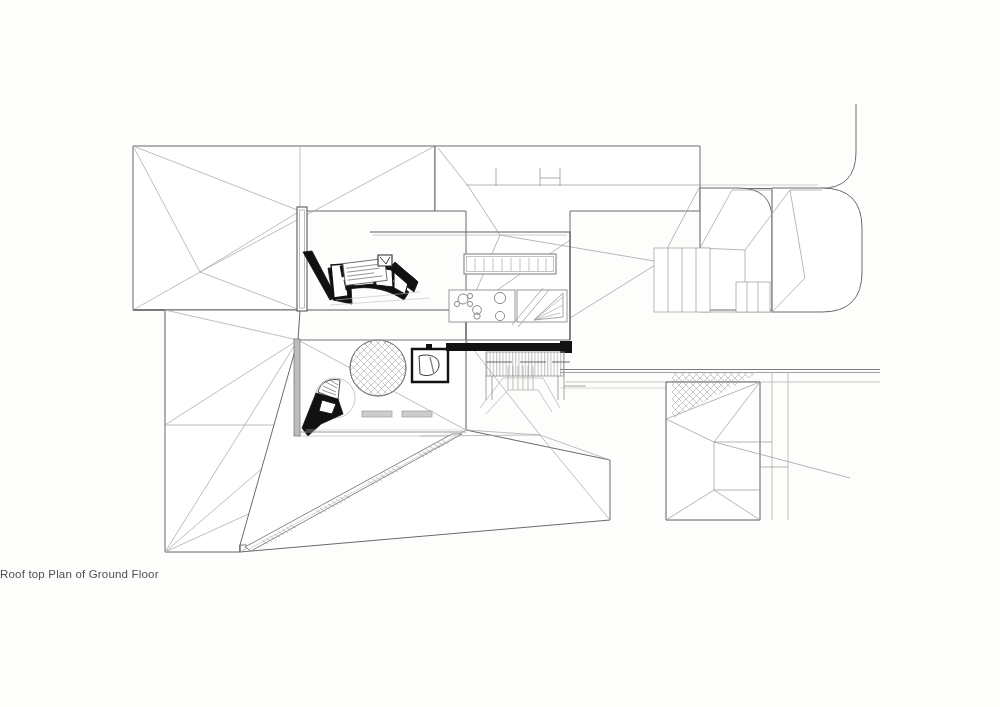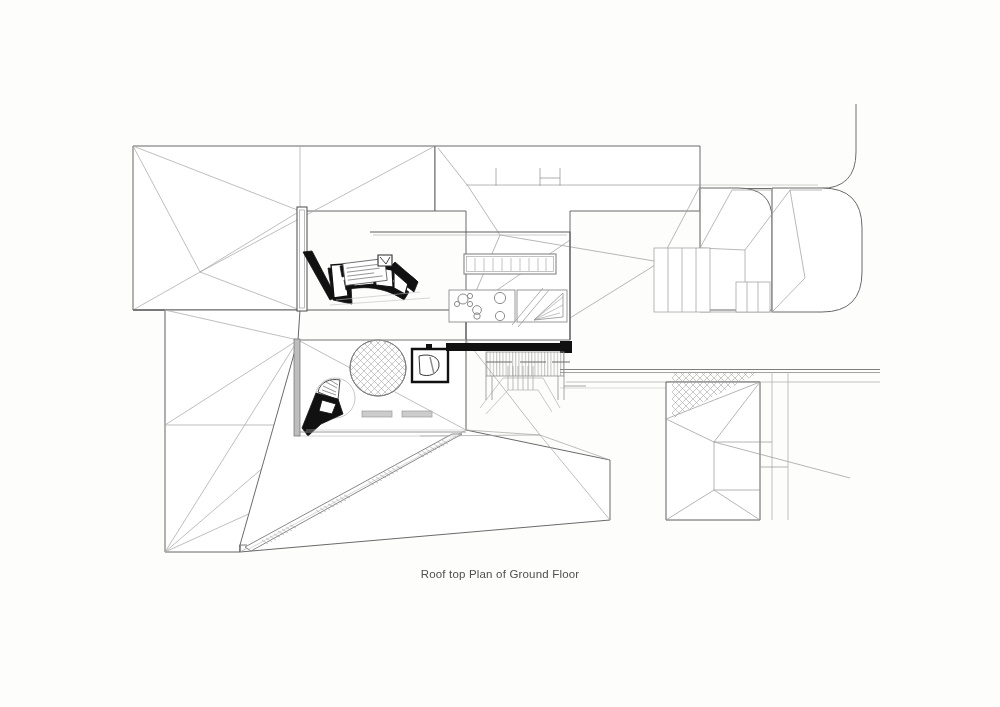--- a/index.html
+++ b/index.html
@@ -25,21 +25,21 @@
     top: 0;
     width: 1000px;
     height: 707px;
     display: block;
   }
   #caption {
     position: absolute;
     left: 0;
     top: 568px;
     width: 1000px;
-    text-align: center;
+    text-align: left;
     font-family: "Liberation Sans", sans-serif;
     font-size: 11.5px;
     letter-spacing: 0.18px;
     color: #4f4f4f;
     user-select: none;
   }
 </style>
 </head>
 <body>
 

